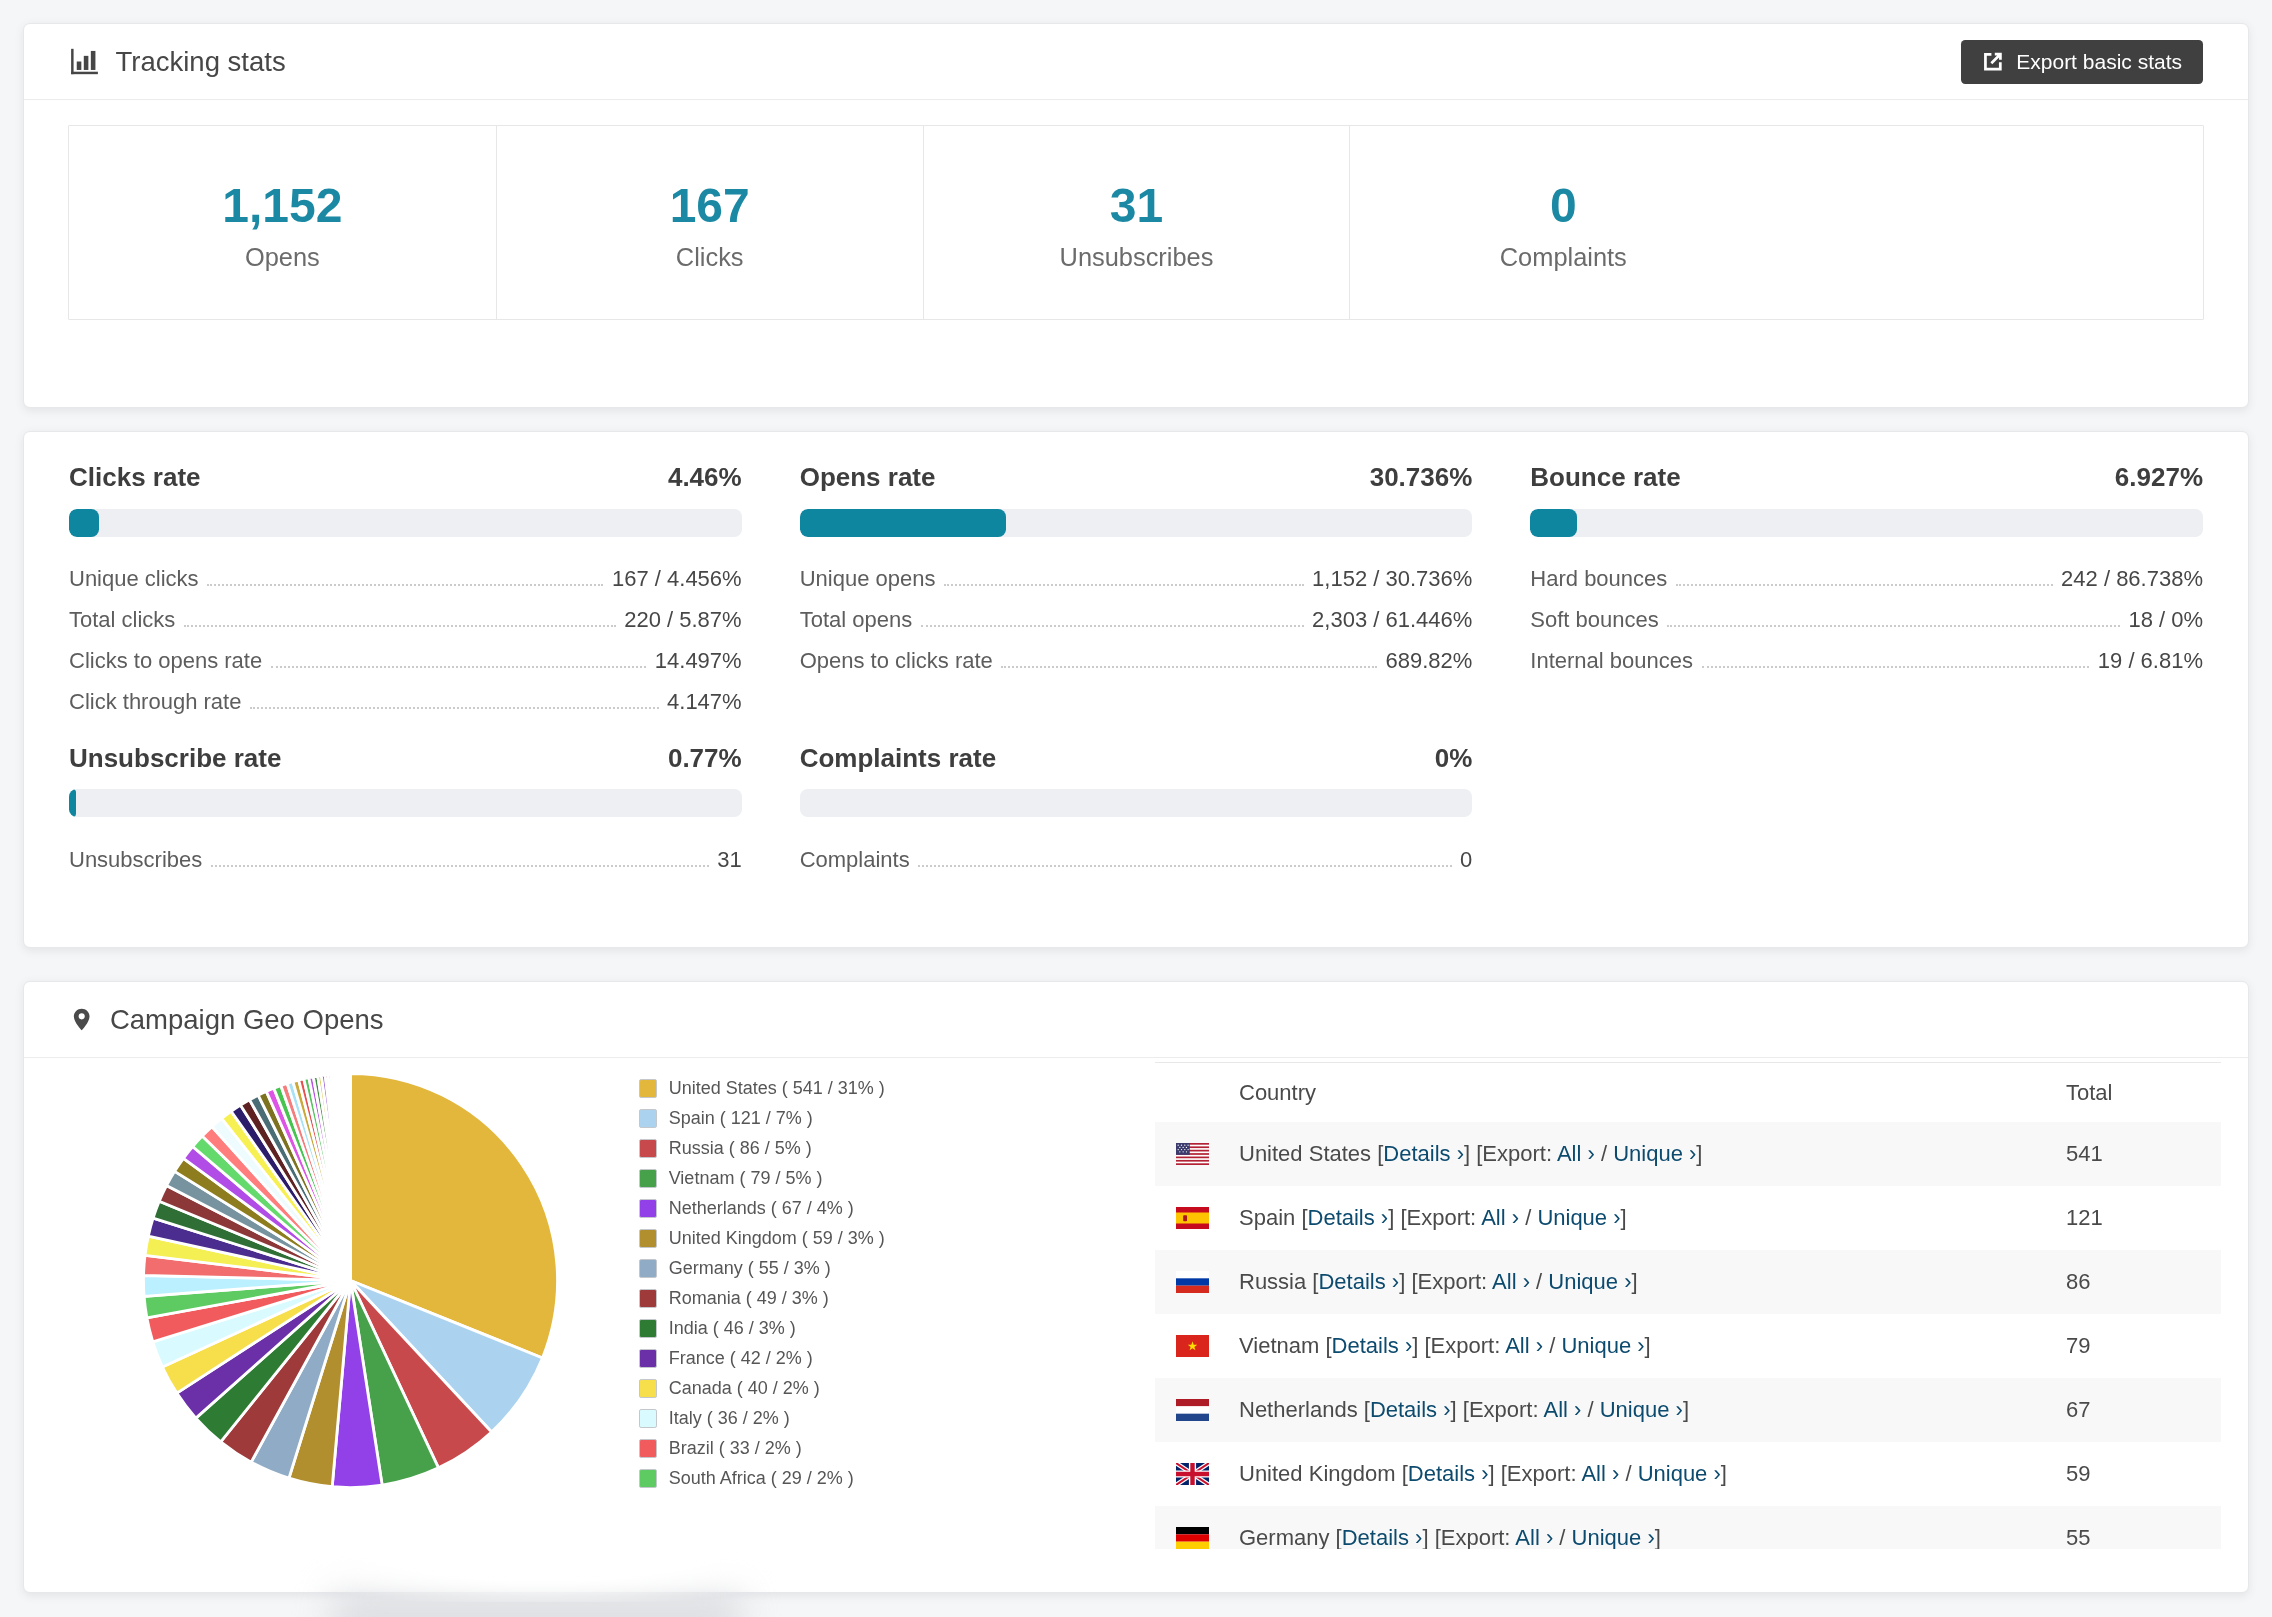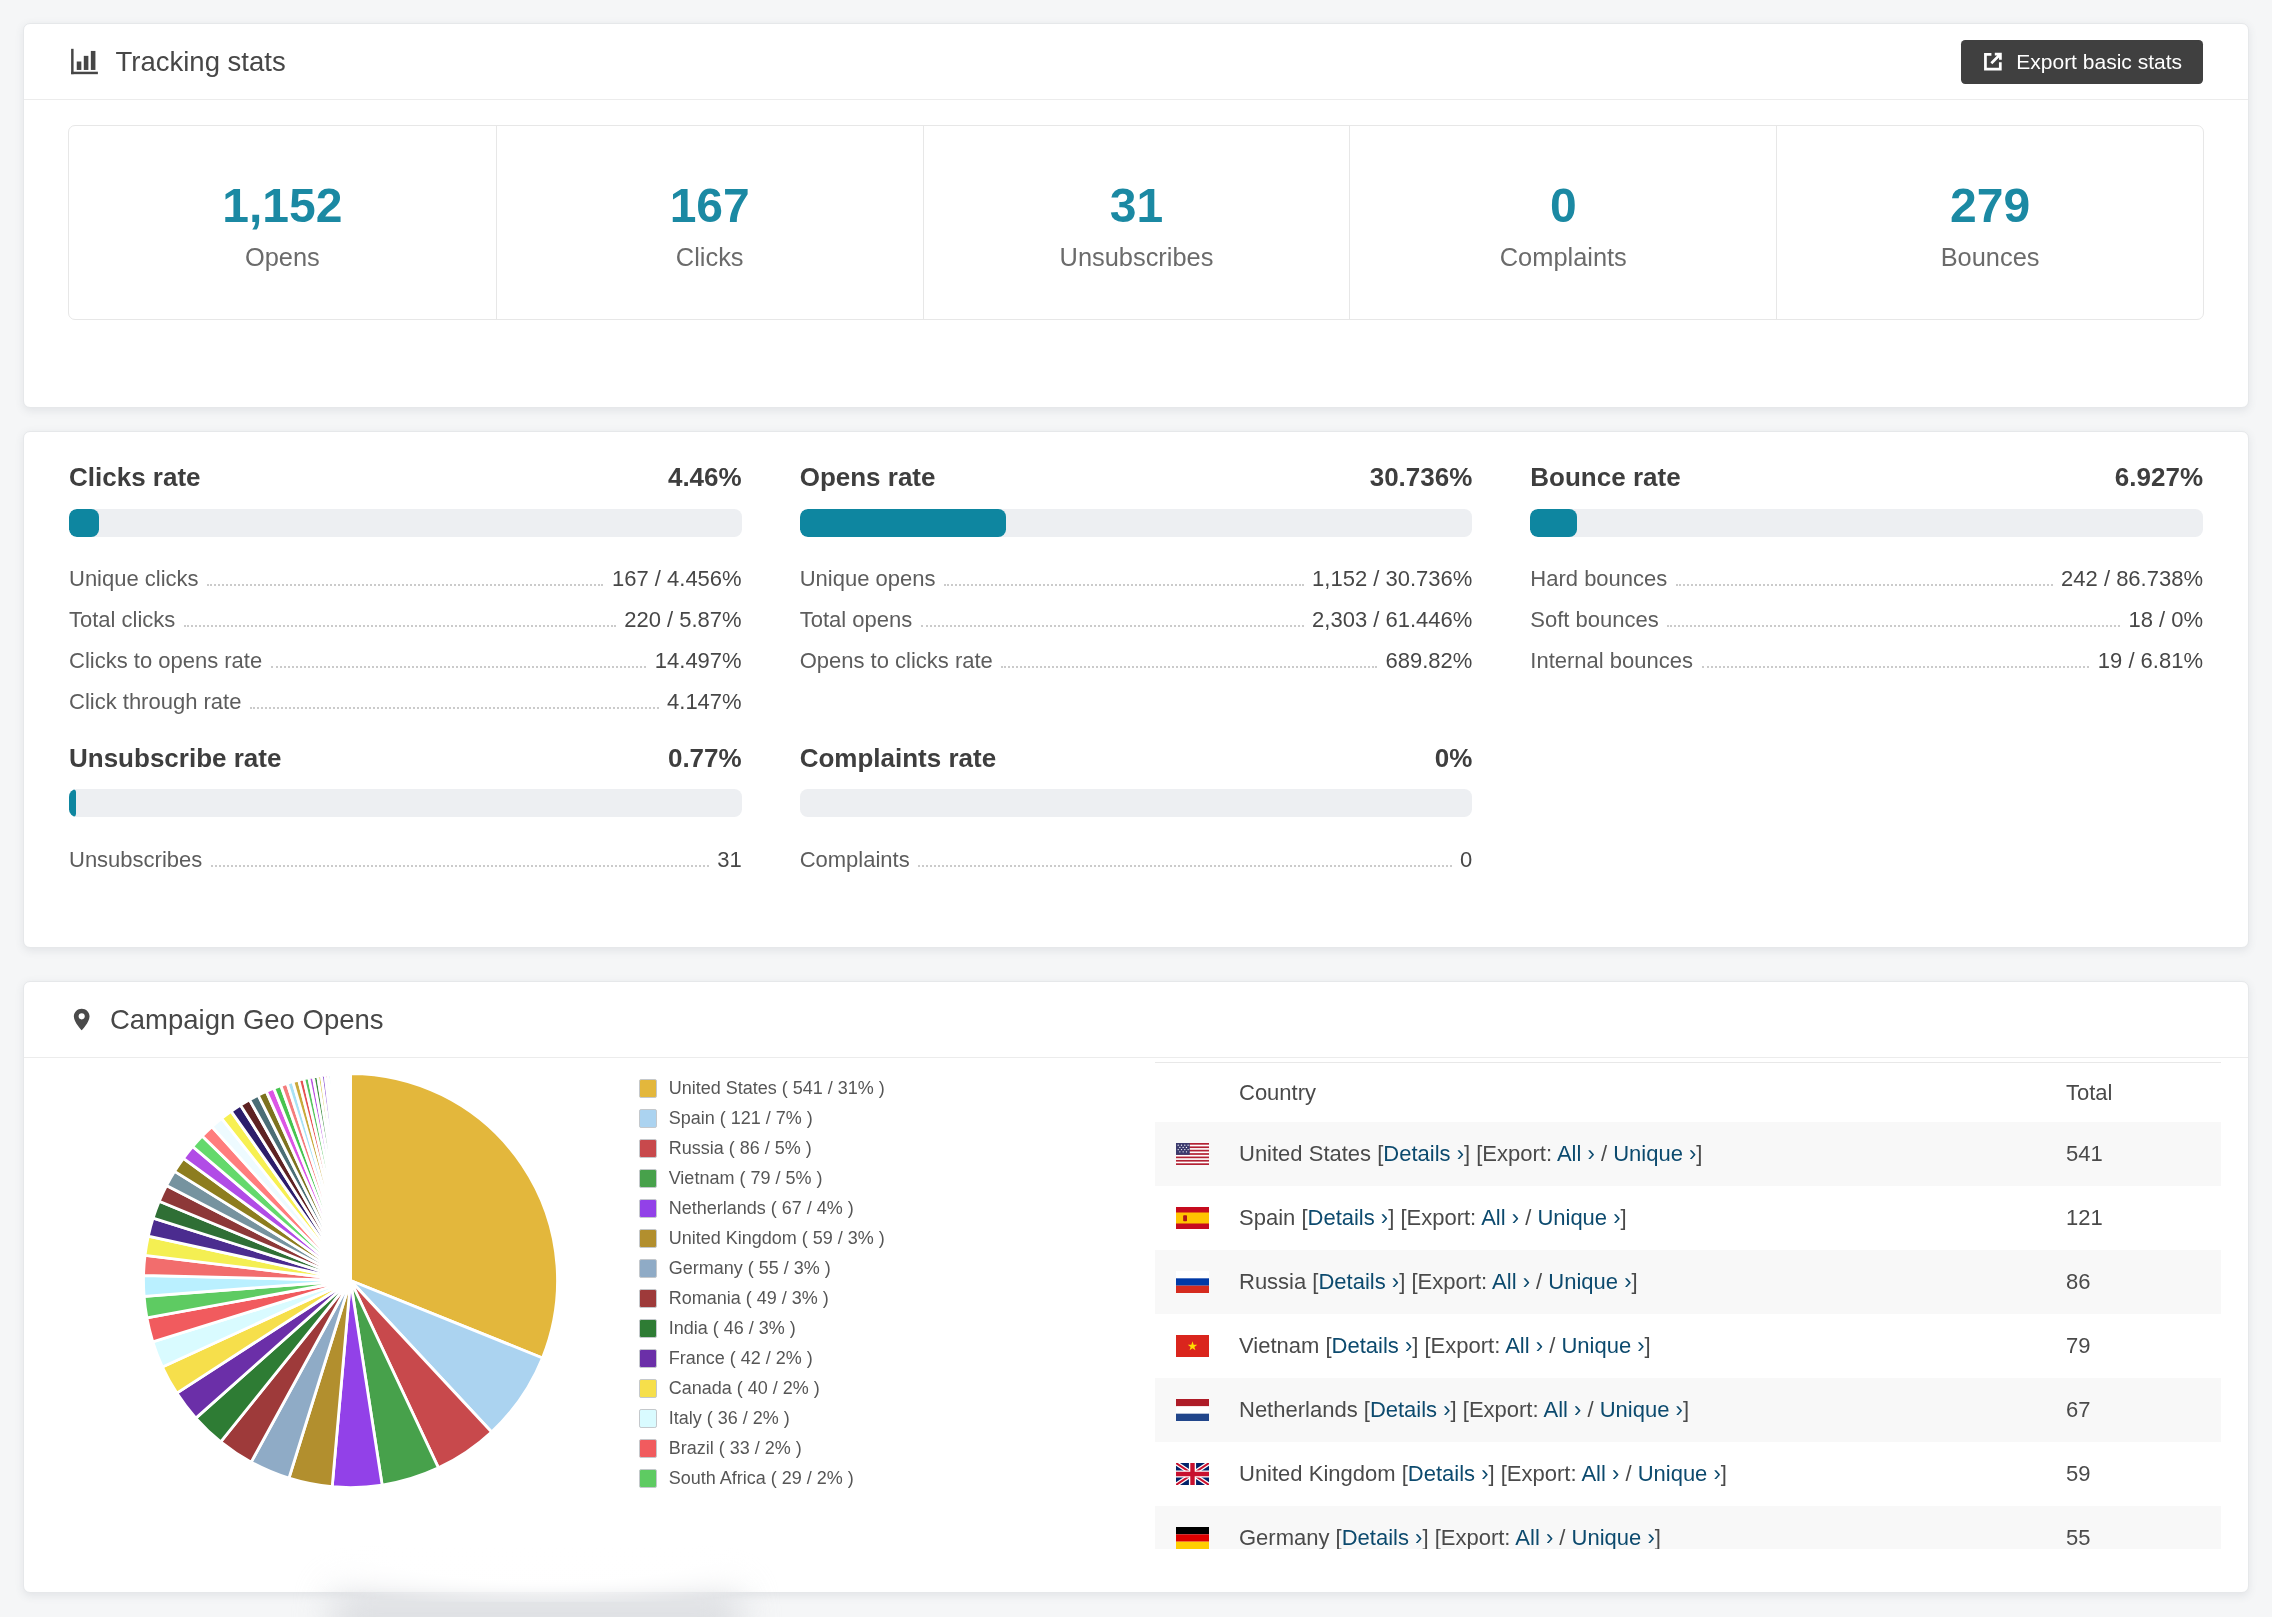--- a/index.html
+++ b/index.html
@@ -14,21 +14,21 @@
   #card-tracking { top:23px; height:385px; }
   .card-header { height:76px; display:flex; align-items:center; justify-content:space-between;
     padding:0 45px; border-bottom:1.4px solid #ececec; }
   .card-title { display:flex; align-items:center; gap:15.5px; font-size:27.5px; color:#474747; }
   .hdr-icon { width:31px; height:31px; flex:none; }
   .btn-primary { display:flex; align-items:center; gap:11.3px; height:44px; padding:0 21px;
     background:#404040; border:none; border-radius:4.2px; color:#ffffff; font-size:21px;
     font-family:inherit; cursor:pointer; }
   .btn-primary svg { width:22.6px; height:22.6px; }
 
-  .stats-row { margin:25px 44px 0; height:195px; border:1.4px solid #e7e7e7; border-radius:7px;
+  .stats-row { margin:25px 44px 0; height:195px; border:1.4px solid #e7e7e7; border-radius:1px;
     display:grid; grid-template-columns:repeat(5,1fr); background:#fff; }
   .stat-cell { text-align:center; padding-top:56px; }
   .stat-cell + .stat-cell { border-left:1.4px solid #e7e7e7; }
   .stat-value { font-size:48px; font-weight:bold; color:#1b89a3; line-height:1; }
   .stat-label { font-size:25.4px; color:#6b6b6b; margin-top:12.7px; }
 
   
   #card-rates { top:431px; height:517px; padding:30px 45px 0; }
   .rates-grid { display:grid; grid-template-columns:repeat(3,1fr); column-gap:58px; row-gap:25.4px; }
   .rate-title-row { display:flex; justify-content:space-between; align-items:baseline;
@@ -104,24 +104,20 @@
         <div class="stat-value">167</div>
         <div class="stat-label">Clicks</div>
       </div>
       <div class="stat-cell">
         <div class="stat-value">31</div>
         <div class="stat-label">Unsubscribes</div>
       </div>
       <div class="stat-cell">
         <div class="stat-value">0</div>
         <div class="stat-label">Complaints</div>
-      </div>
-      <div class="stat-cell">
-        <div class="stat-value">279</div>
-        <div class="stat-label">Bounces</div>
       </div>
     </div>
 </div>
 
 <div class="card" id="card-rates">
   <div class="rates-grid">
     <div class="rate-block">
       <div class="rate-title-row">
         <span>Clicks rate</span>
         <span>4.46%</span>

